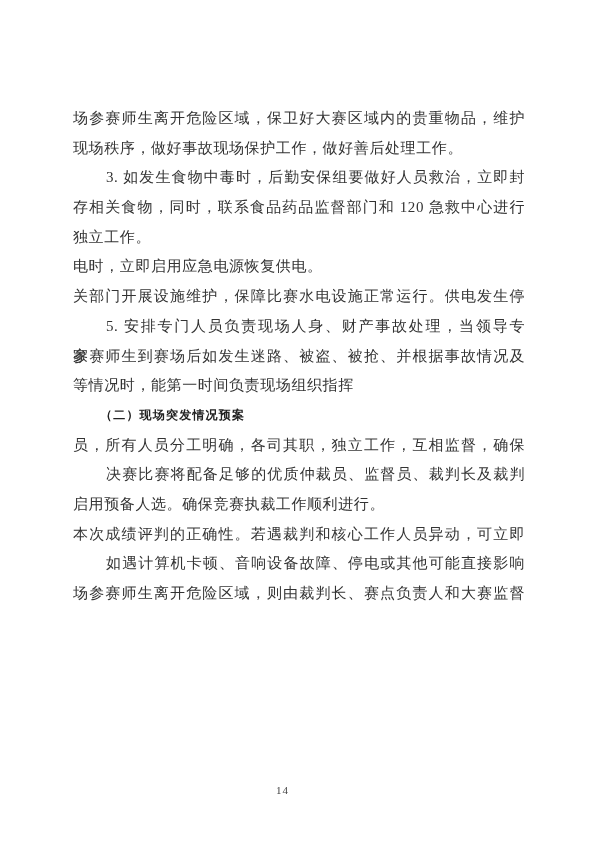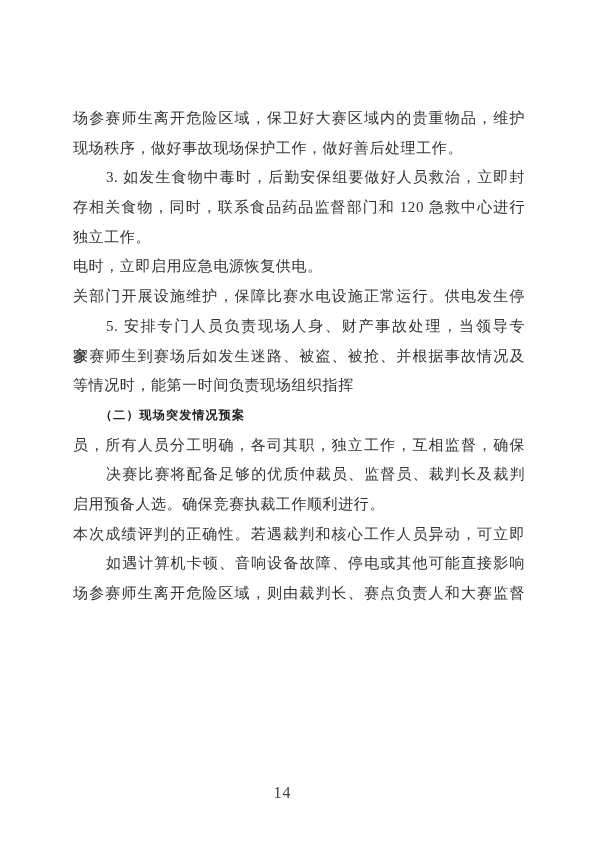--- a/index.html
+++ b/index.html
@@ -43,21 +43,21 @@
     letter-spacing: 1.2px;
     color: #222222;
   }
   .para.heading .line.indent { text-indent: 27px; }
   .page-number {
     position: absolute;
     top: 784px;
     left: 0;
     width: 565px;
     text-align: center;
-    font-size: 16px;
+    font-size: 11px;
     letter-spacing: 1px;
     color: #444444;
   }
 </style>
 </head>
 <body>
 
 <div class="page">
   <div class="text-block">
       <div class="para">

